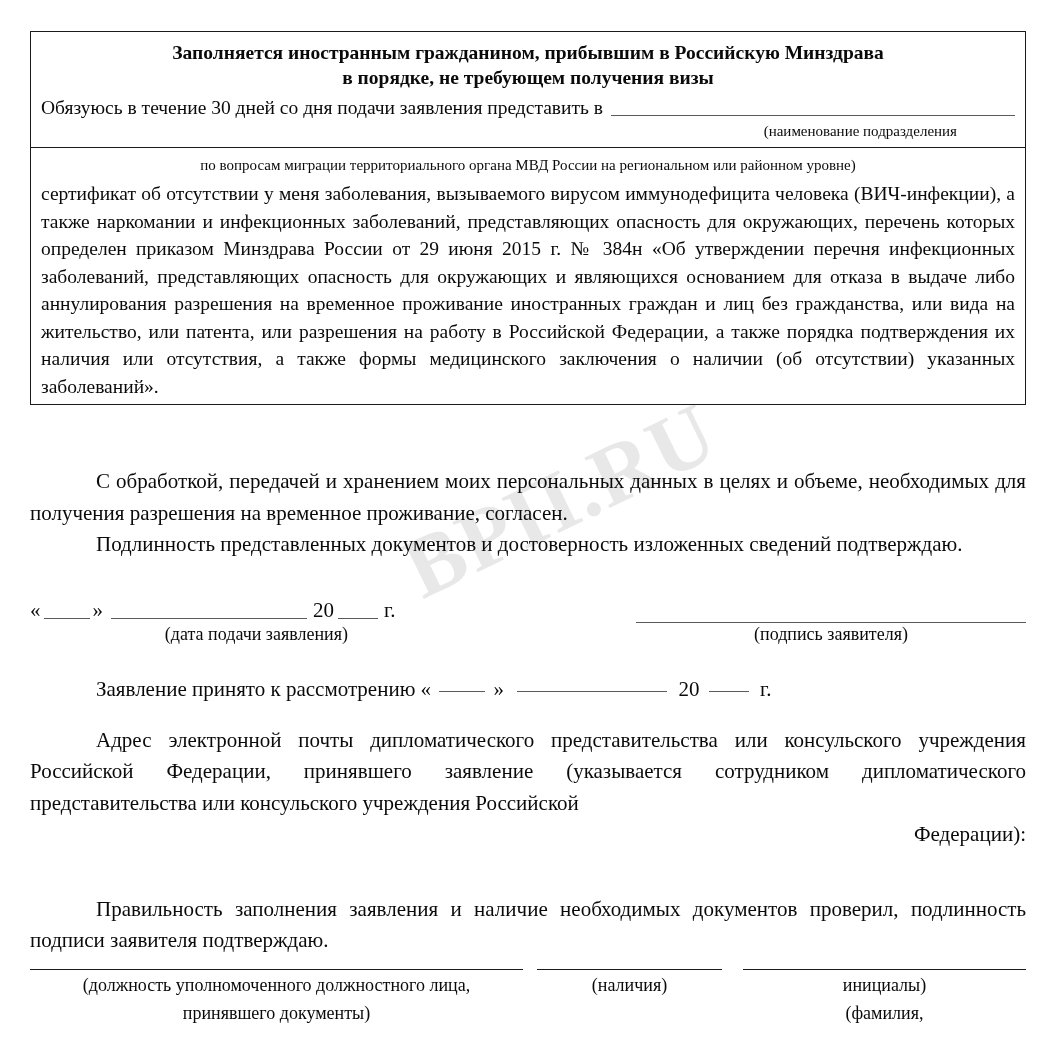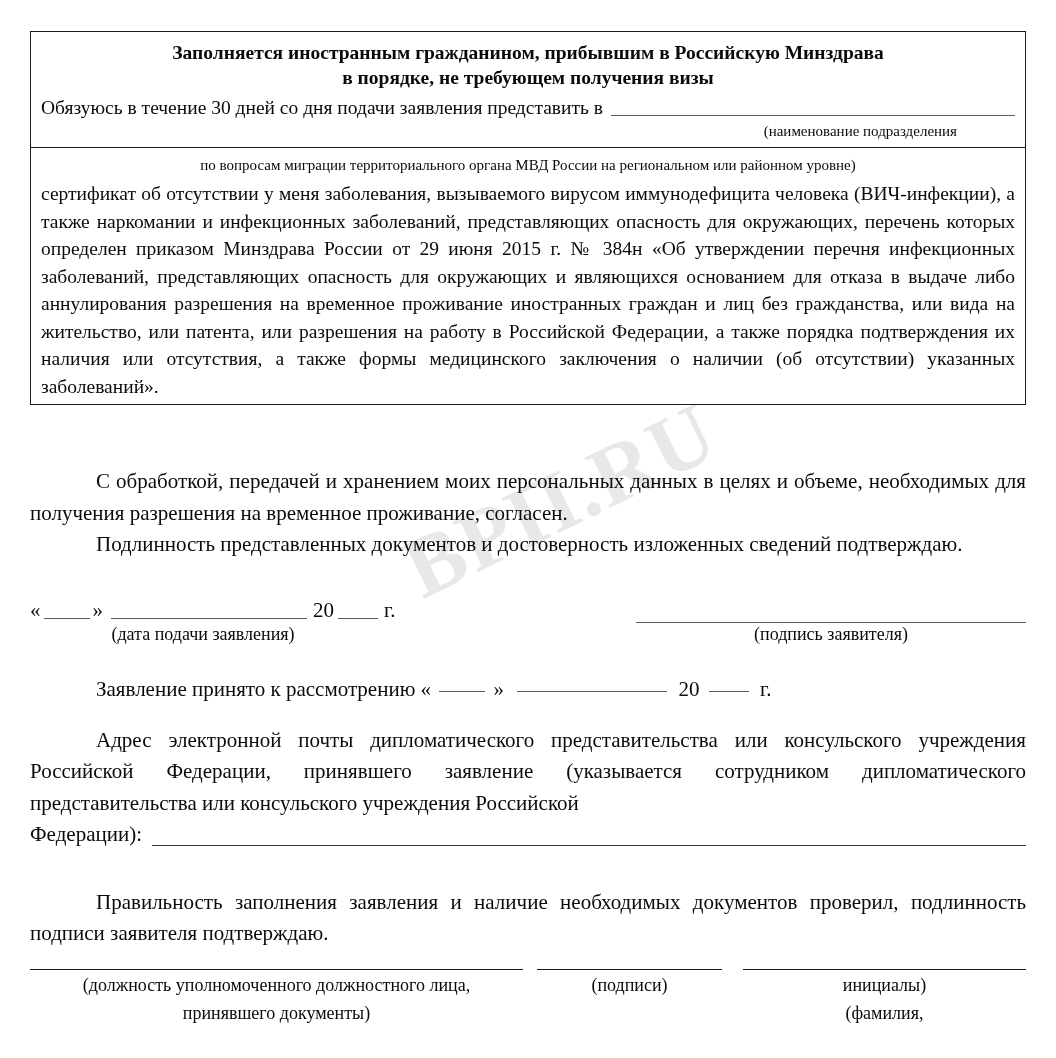--- a/index.html
+++ b/index.html
@@ -177,20 +177,21 @@
   .accepted-row {
     font-size: 21px;
     line-height: 28px;
     padding-left: 66px;
     white-space: nowrap;
   }
 
   .email-line-wrap {
     display: flex;
     align-items: flex-end;
+    flex-direction: column;
   }
   .email-rule {
     flex: 1 1 auto;
     border-bottom: 1.8px solid #3a3a3a;
     height: 1px;
     margin-left: 10px;
     margin-bottom: 5px;
   }
 
   
@@ -262,21 +263,21 @@
         <div class="col-left">
           <div class="date-row">
             <span>«</span>
             <span class="blank-s"></span>
             <span>»</span>
             <span class="blank-m"></span>
             <span>20</span>
             <span class="blank-xs"></span>
             <span>г.</span>
           </div>
-          <div class="caption-under" style="width:290px;margin-left:28px;">(дата подачи заявления)</div>
+          <div class="caption-under" style="width:290px;margin-left:28px;text-align:right;">(дата подачи заявления)</div>
         </div>
 
         <div class="col-right">
           <div class="rule-sig"></div>
           <div class="caption-under">(подпись заявителя)</div>
         </div>
       </div>
 
       <div class="gap-30"></div>
 
@@ -310,21 +311,21 @@
       <div class="bcol bcol-1">
         <div class="topline"></div>
         <div class="bcap">(должность уполномоченного должностного лица,</div>
         <div class="bcap">принявшего документы)</div>
       </div>
 
       <div class="spacer-1"></div>
 
       <div class="bcol bcol-2">
         <div class="topline"></div>
-        <div class="bcap">(подписи)</div>
+        <div class="bcap">(наличия)</div>
       </div>
 
       <div class="spacer-2"></div>
 
       <div class="bcol bcol-3">
         <div class="topline"></div>
         <div class="bcap">инициалы)</div>
         <div class="bcap">(фамилия,</div>
       </div>
 

